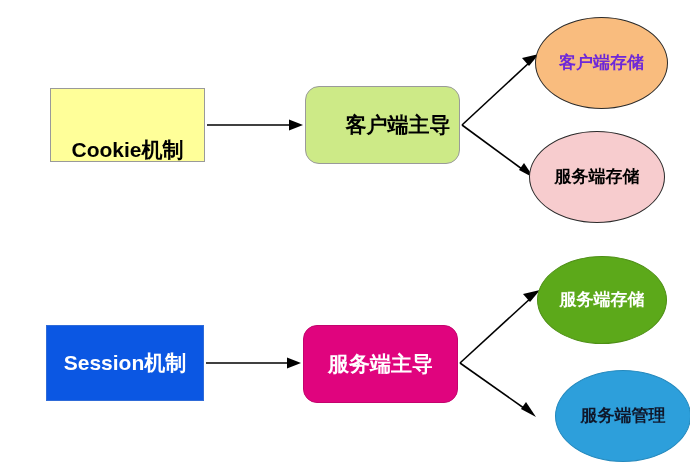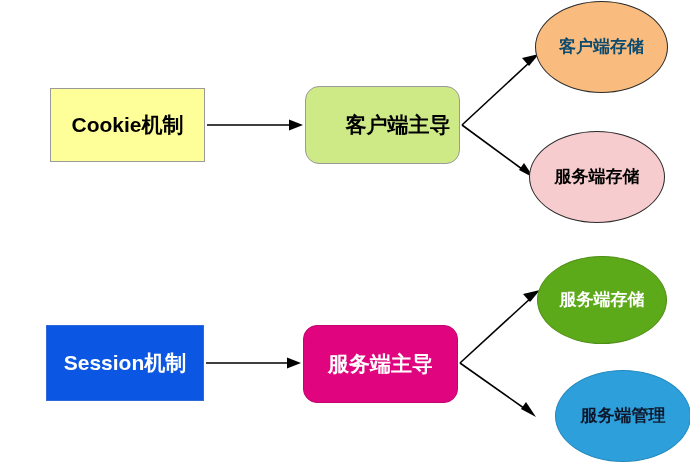--- a/index.html
+++ b/index.html
@@ -56,27 +56,27 @@
   }
   .ellipse {
     border-radius: 50%;
     border-style: solid;
     border-width: 1px;
   }
 
   
   #node-cookie      { left: 50px;  top: 88px;  width: 155px; height: 74px;
                       background: #ffff99; border-color: #9a9a9a;
-                      color: #000000; font-size: 21px; font-weight: bold; }
+                      color: #000000; font-size: 21px; font-weight: bold; align-items: flex-end; }
   #node-client-lead { left: 305px; top: 86px;  width: 155px; height: 78px;
                       background: #cdea87; border-color: #9a9a9a;
                       color: #000000; font-size: 21px; font-weight: bold; padding-left: 31px; }
-  #node-client-store{ left: 535px; top: 1px;  width: 133px; height: 92px;
+  #node-client-store{ left: 535px; top: 17px;  width: 133px; height: 92px;
                       background: #f9bc7e; border-color: #2b2b2b;
-                      color: #0c4a6e; font-size: 17px; font-weight: bold; }
+                      color: #6d28d9; font-size: 17px; font-weight: bold; }
   #node-client-mgmt { left: 529px; top: 131px; width: 136px; height: 92px;
                       background: #f7ccce; border-color: #2b2b2b;
                       color: #000000; font-size: 17px; font-weight: bold; }
 
   #node-session     { left: 46px;  top: 325px; width: 158px; height: 76px;
                       background: #0b57e3; border-color: #2f6bd8;
                       color: #ffffff; font-size: 21px; font-weight: bold; justify-content: center; }
   #node-server-lead { left: 303px; top: 325px; width: 155px; height: 78px;
                       background: #e0047e; border-color: #c3046d;
                       color: #ffffff; font-size: 21px; font-weight: bold; }

